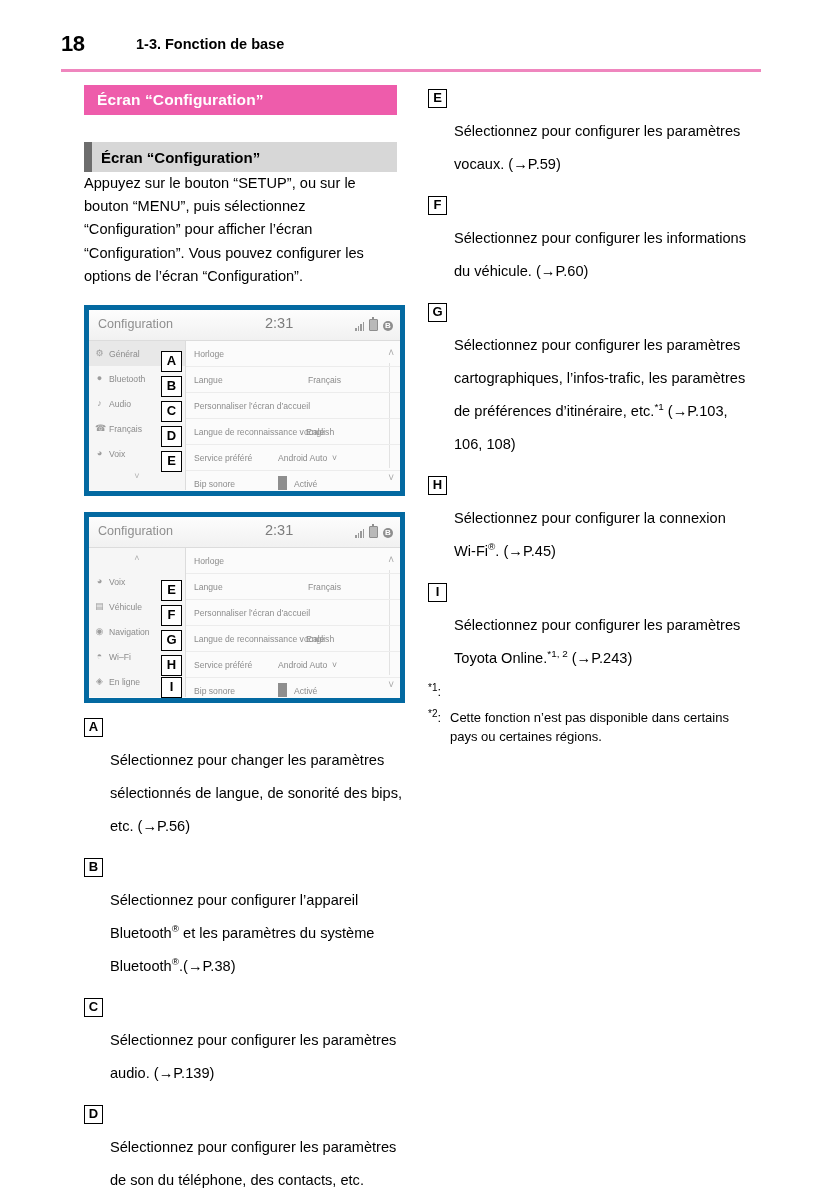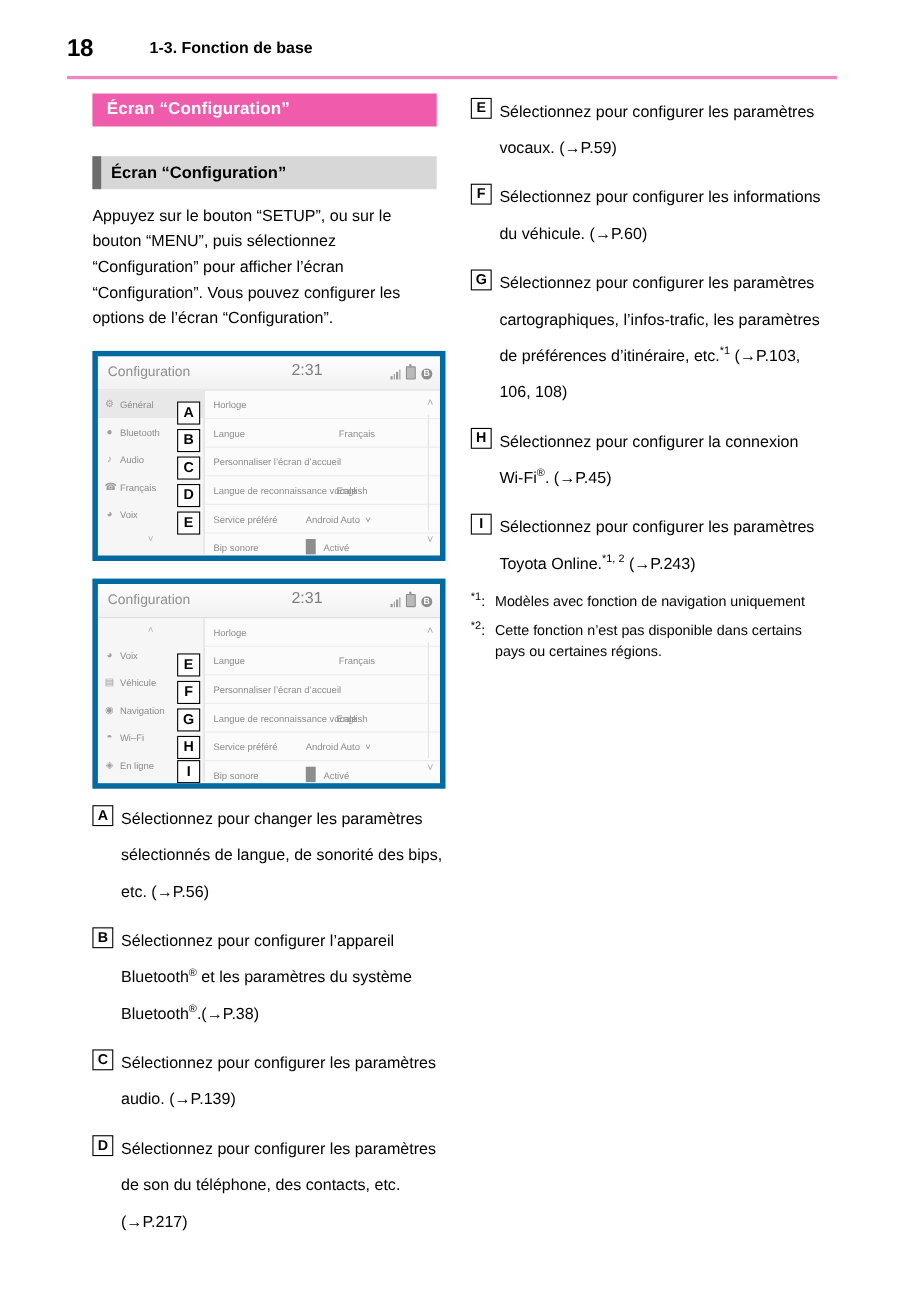--- a/index.html
+++ b/index.html
@@ -94,21 +94,20 @@
   .gray-bar .htext {
     color: #000000;
     font-size: 15px;
     font-weight: bold;
     padding-left: 17px;
   }
 
   
   .para {
     width: 312px;
-    margin-top: 14px;
     font-size: 14.6px;
     line-height: 23.2px;
     text-align: left;
   }
 
   
   .device {
     width: 311px;
     height: 181px;
     border: 5px solid #0369a1;
@@ -306,20 +305,21 @@
     font-size: 13px;
     font-weight: bold;
     line-height: 15px;
     text-align: center;
     margin-top: 3px;
   }
   .item-text {
     padding-left: 7px;
     font-size: 14.6px;
     line-height: 33px;
+    margin-top: 29px;
   }
 
   sup { font-size: 0.68em; vertical-align: super; line-height: 0; }
 
   
   .fn {
     display: flex;
     width: 330px;
     margin-top: 7px;
     font-size: 13px;
@@ -546,20 +546,19 @@
       <div class="item-letter">H</div>
       <div class="item-text">Sélectionnez pour configurer la connexion Wi-Fi<sup>®</sup>. (→P.45)</div>
     </div>
     <div class="item">
       <div class="item-letter">I</div>
       <div class="item-text">Sélectionnez pour configurer les paramètres Toyota Online.<sup>*1, 2</sup> (→P.243)</div>
     </div>
 
     <div class="fn">
       <div class="fn-mark"><sup style="font-size:10px;">*1</sup>:</div>
-      <div class="fn-body">Modèles avec fonction de navigation uniquement</div>
     </div>
     <div class="fn">
       <div class="fn-mark"><sup style="font-size:10px;">*2</sup>:</div>
       <div class="fn-body">Cette fonction n’est pas disponible dans certains pays ou certaines régions.</div>
     </div>
   </div>
 </div>
 
 </body></html>

